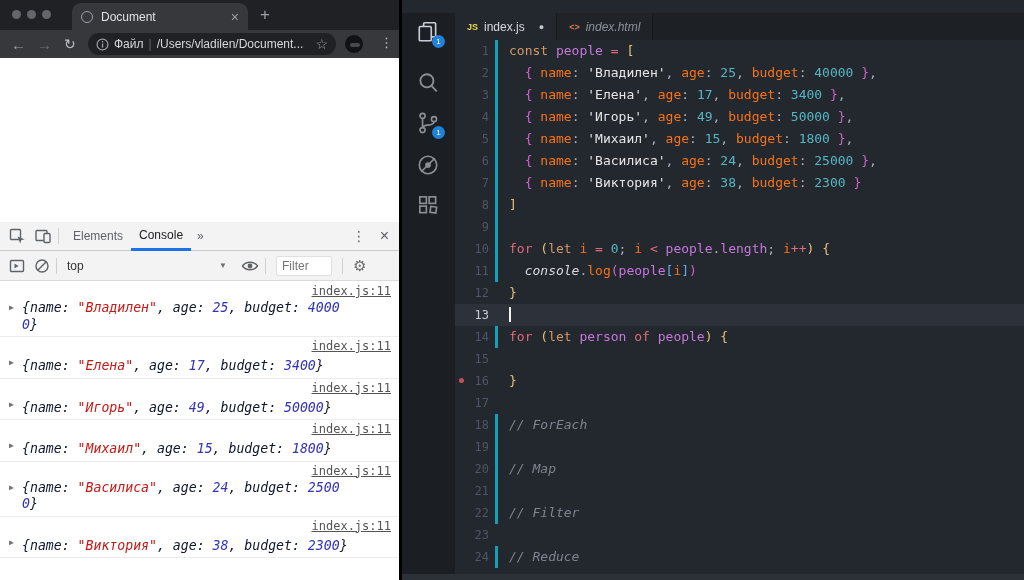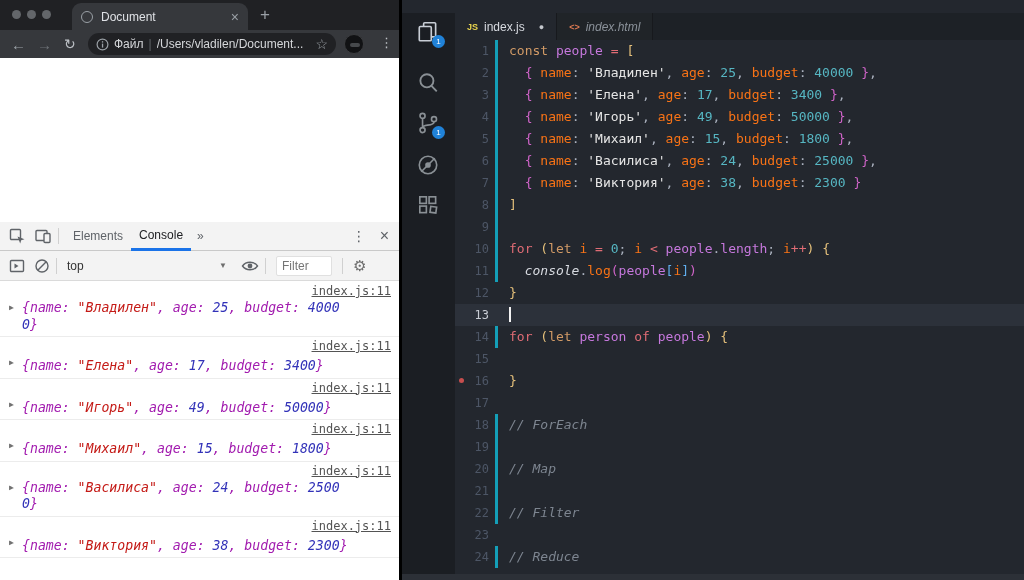--- a/index.html
+++ b/index.html
@@ -58,21 +58,21 @@
 
   .console-list { position:absolute; left:0; top:60px; width:399px; height:276px; background:#fff;
                   font-family:"DejaVu Sans Mono", monospace; overflow:hidden; }
   .entry { position:relative; border-bottom:1px solid #ececec; padding:2px 8px 3px 8px; }
   .entry-link { position:absolute; right:8px; top:2px; font-size:12px; color:#545454;
                 text-decoration:underline; font-family:"DejaVu Sans Mono", monospace; }
   .entry-body { position:relative; padding-left:14px; margin-top:16px; }
   .tri { position:absolute; left:1px; top:3px; font-size:8px; color:#727272; font-style:normal; }
   .entry-text { display:inline-block; width:41.2ch; word-break:break-all;
                 font-size:13.2px; line-height:16.5px; font-style:italic; }
-  .c-b { color:#a21caf;margin-top:41px; } .c-s { color:#c41a16; } .c-n { color:#3232b8; font-weight:500;}
+  .c-b { color:#0f172a;margin-top:41px; } .c-s { color:#c41a16; } .c-n { color:#3232b8; font-weight:500;}
 
   
   .vscode { position:absolute; left:402px; top:0; width:622px; height:580px; background:#23272e; }
   .vs-title { position:relative; height:13px; background:#1e2126; }
   .vdot { position:absolute; top:3px; width:8px; height:8px; border-radius:50%; }
   .vdot.r{left:7px; background:#f45c55;} .vdot.y{left:21px; background:#f6bd3b;} .vdot.g{left:35px; background:#3bc455;}
   .vs-title-text { text-align:center; font-size:9px; color:#8b919c; line-height:13px; }
   .activity { position:absolute; left:0; top:13px; width:53px; height:567px; background:#1b1e23; }
   .act-item { position:absolute; left:14px; width:24px; height:24px; }
   .act-badge { position:absolute; right:-5px; bottom:-4px; min-width:13px; height:13px; border-radius:7px;

